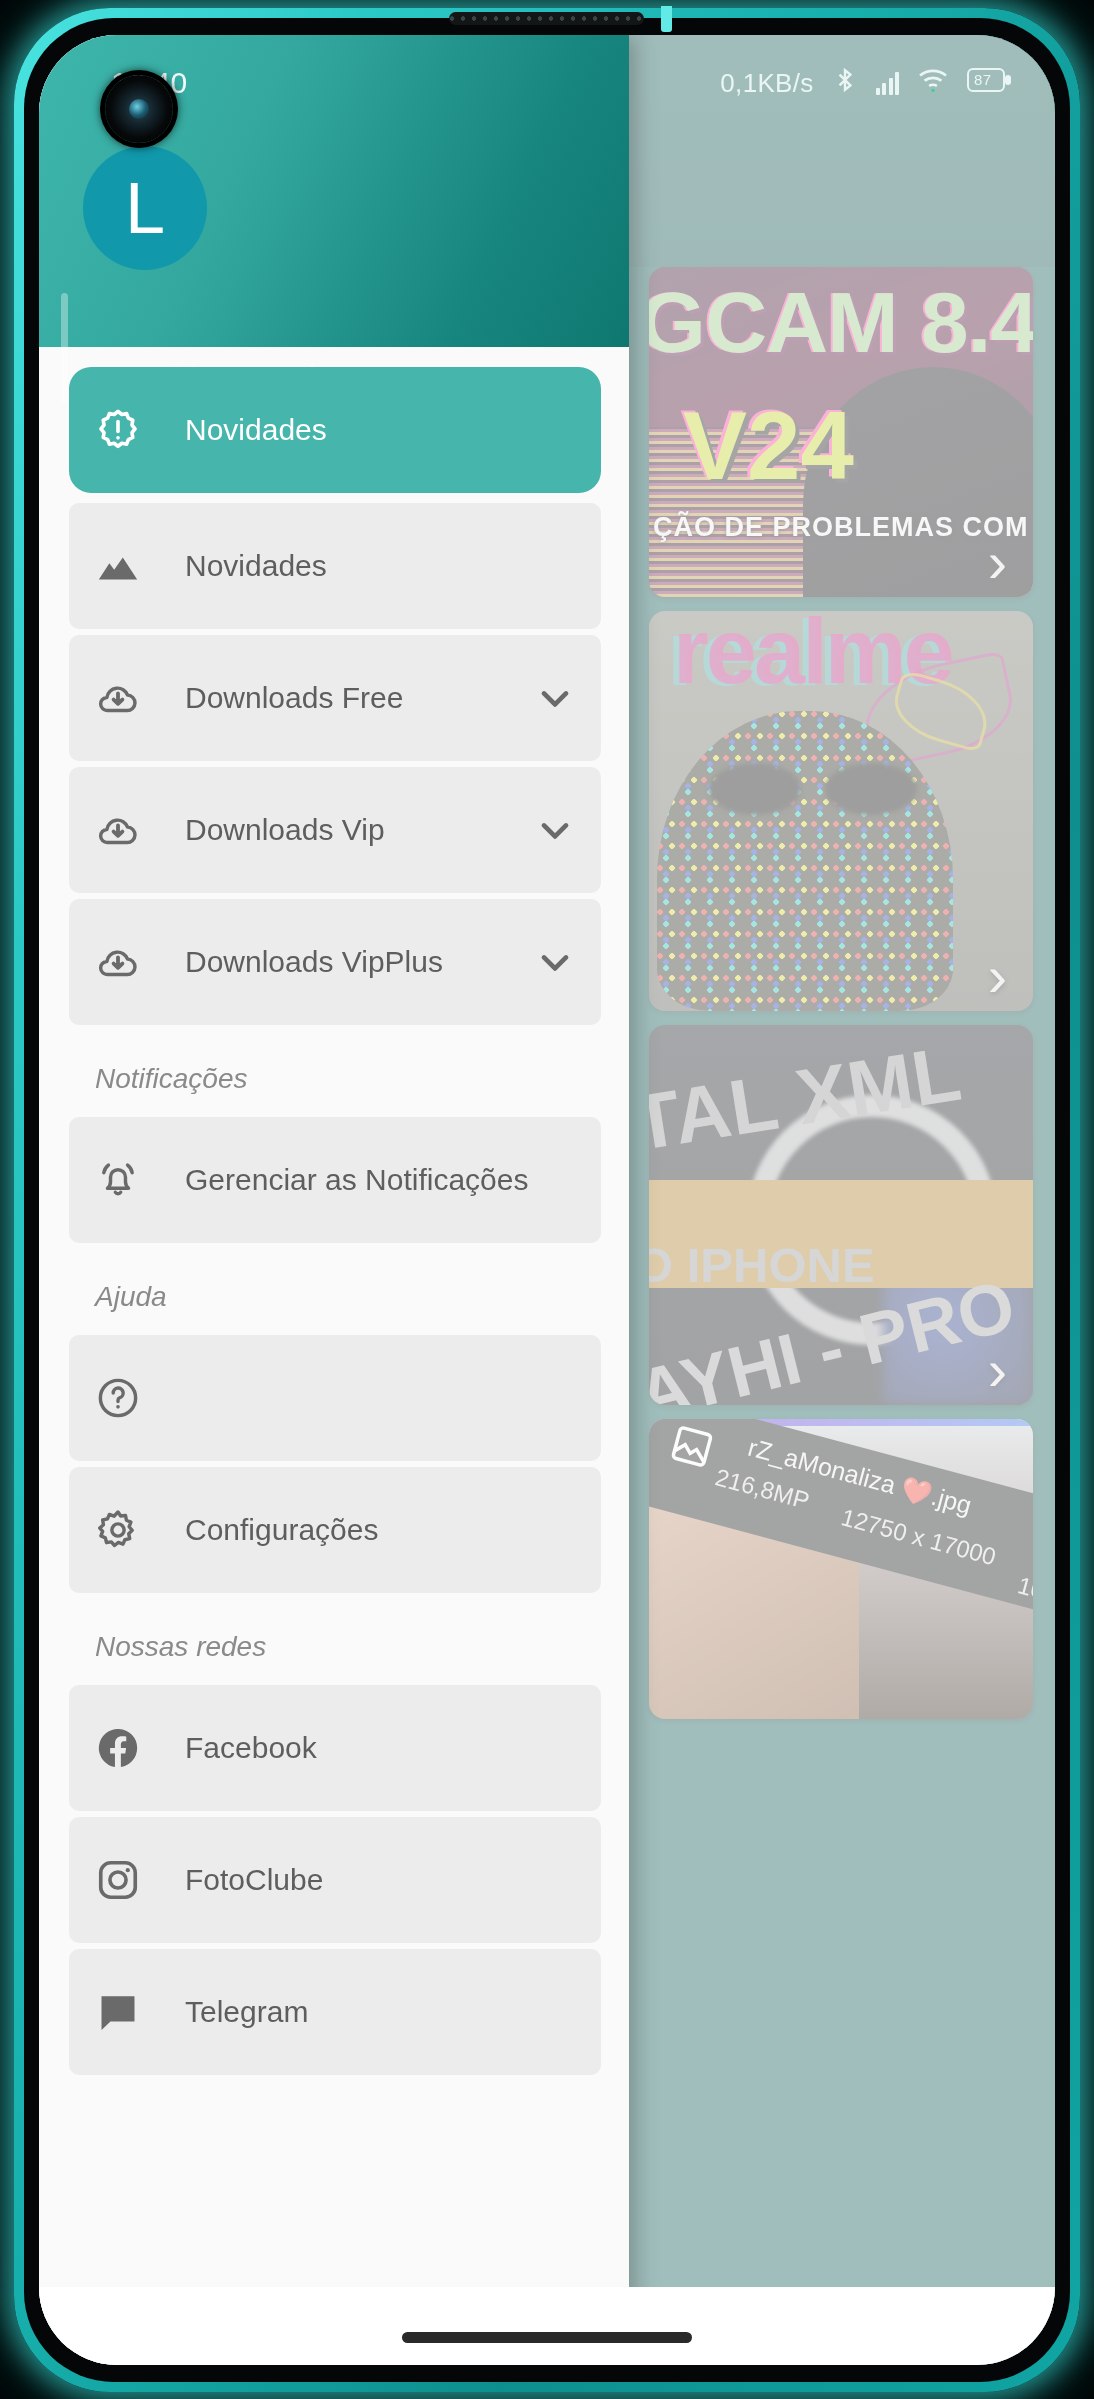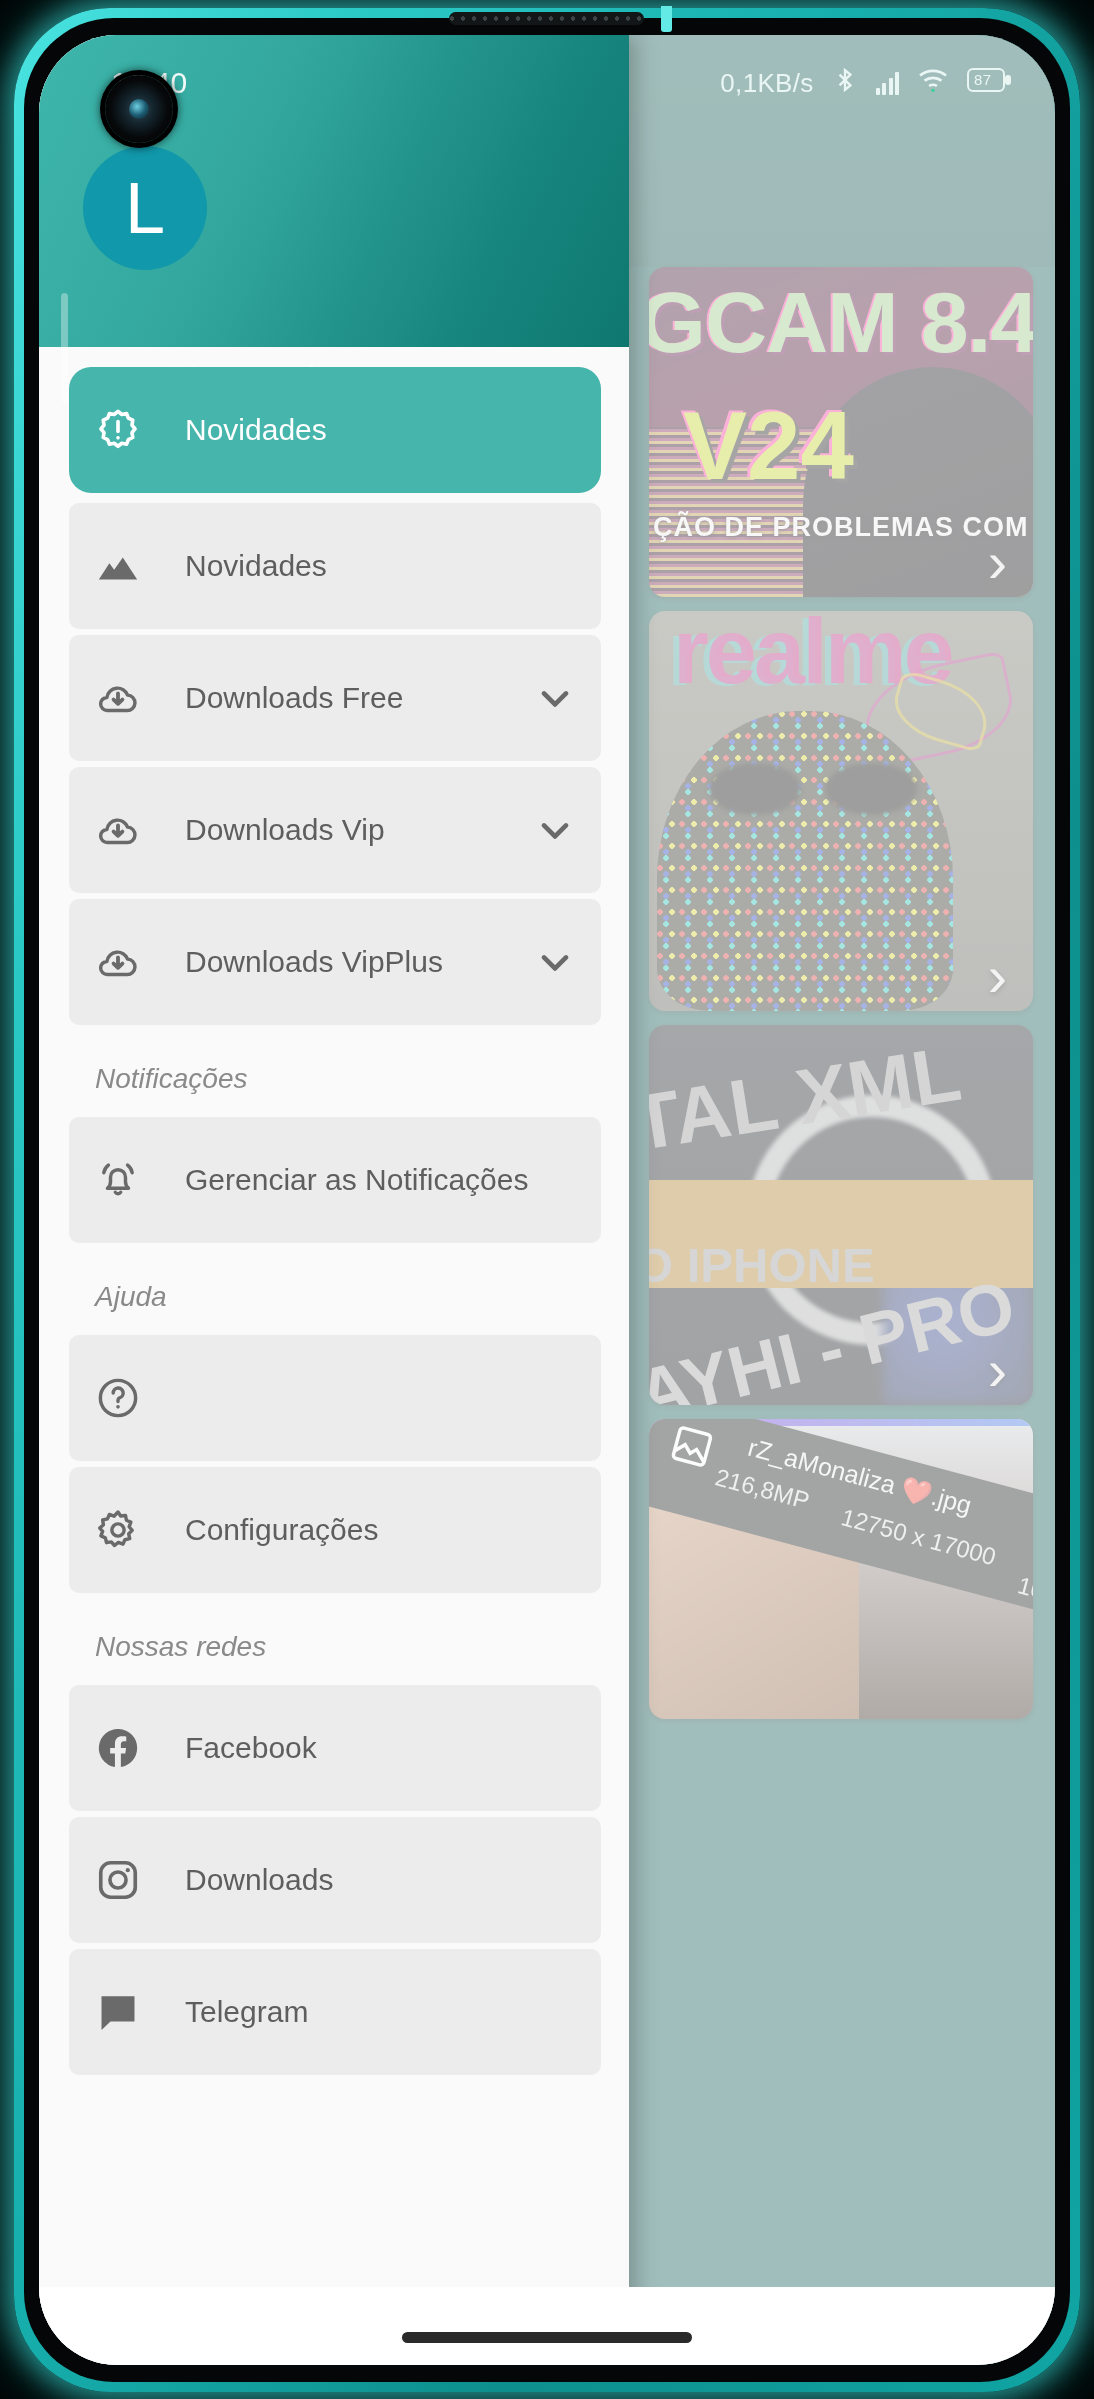--- a/index.html
+++ b/index.html
@@ -411,21 +411,21 @@
         <span class="nav-label">Facebook</span>
       </div>
       <div class="nav-item">
         <span class="nav-icon">
           <svg class="ic-sv" viewBox="0 0 24 24" fill="none" stroke="#6a6a6a" stroke-width="1.9">
             <rect x="3" y="3" width="18" height="18" rx="5.2"></rect>
             <circle cx="12" cy="12" r="4.2"></circle>
             <circle cx="17.1" cy="6.9" r="1.1" fill="#6a6a6a" stroke="none"></circle>
           </svg>
         </span>
-        <span class="nav-label">Downloads</span>
+        <span class="nav-label">FotoClube</span>
       </div>
       <div class="nav-item">
         <span class="nav-icon">
           <svg class="ic-sv" viewBox="0 0 24 24" fill="#6a6a6a">
             <path d="M3.4 3.8h17.2v13.1H8.1L3.4 21.4z"></path>
           </svg>
         </span>
         <span class="nav-label">Telegram</span>
       </div>
 

